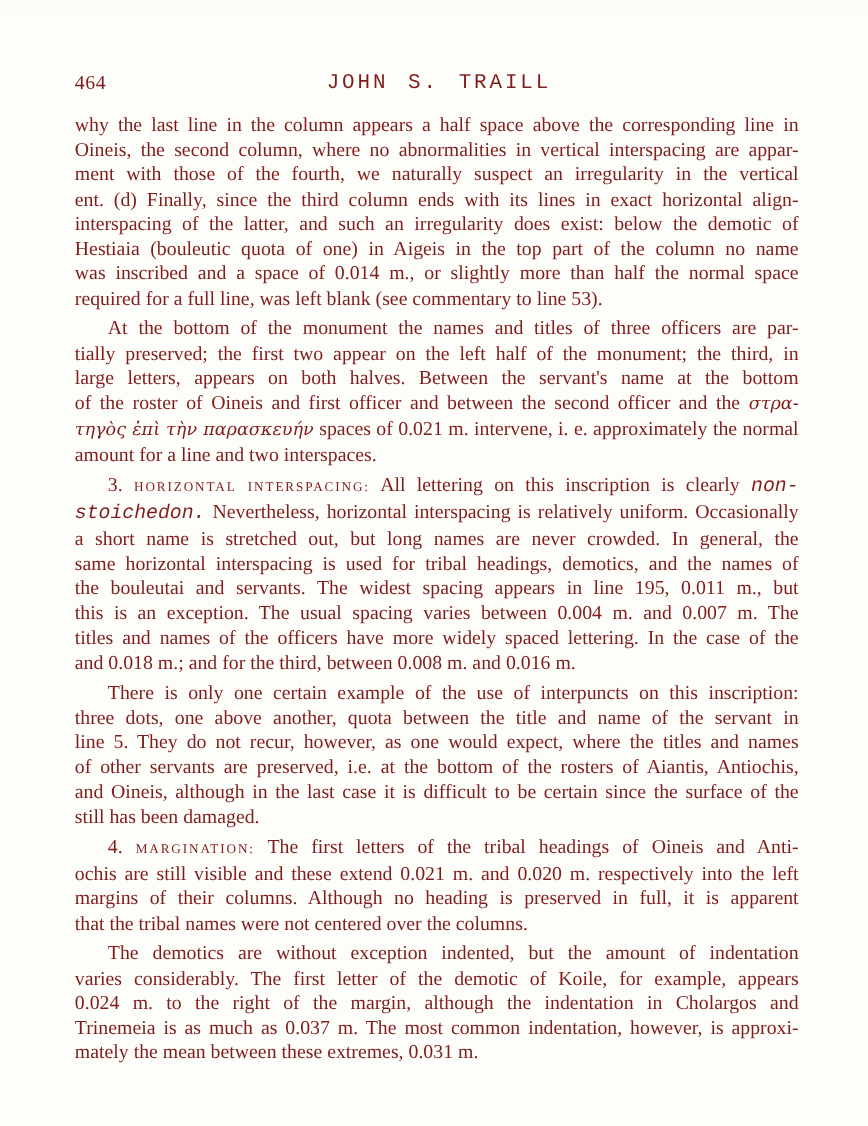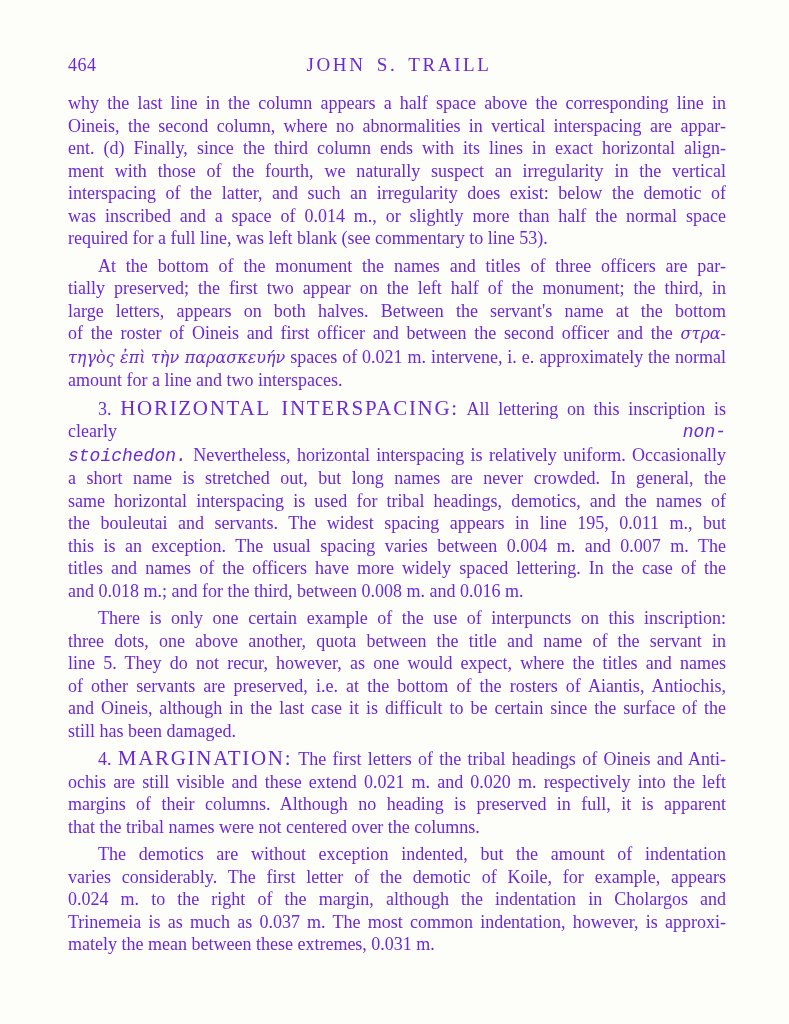--- a/index.html
+++ b/index.html
@@ -7,22 +7,23 @@
     padding: 0;
     width: 789px;
     height: 1024px;
     overflow: hidden;
     background: #fbfbf8;
   }
   .page {
     position: absolute;
     inset: 0;
     background: #fdfdfa;
-    color: #6d28d9;
+    color: #7f1d1d;
     font-family: "Liberation Serif", "DejaVu Serif", serif;
+    margin-top: 10px;
     -webkit-font-smoothing: antialiased;
   }
   .page-header {
     position: absolute;
     top: 54px;
     left: 68px;
     right: 59px;
     height: 24px;
   }
   .page-number {
@@ -30,20 +31,21 @@
     left: 0;
     top: 1px;
     font-size: 18px;
     letter-spacing: 0.5px;
   }
   .running-head {
     text-align: center;
     font-size: 19px;
     letter-spacing: 2.6px;
     word-spacing: 4px;
+    font-family: Liberation Mono, monospace;
   }
   .page-body {
     position: absolute;
     top: 92px;
     left: 68px;
     right: 63px;
   }
   .para {
     margin: 0 0 5px 0;
   }
@@ -65,39 +67,40 @@
   .seg-i {
     font-style: italic;
     font-family: Liberation Mono, monospace;
   }
   .seg-g {
     font-style: italic;
     font-family: "DejaVu Serif", "Liberation Serif", serif;
     font-size: 16px;
   }
   .seg-sc {
-    font-size: 21px;
+    font-size: 12px;
     letter-spacing: 1.7px;
   }
 </style>
 </head>
 <body>
 
 <div class="page">
   <div class="page-header">
     <span class="page-number">464</span>
     <div class="running-head">JOHN S. TRAILL</div>
   </div>
   <div class="page-body">
       <div class="para">
         <div class="line"><span class="seg">why the last line in the column appears a half space above the corresponding line in</span></div>
         <div class="line"><span class="seg">Oineis, the second column, where no abnormalities in vertical interspacing are appar-</span></div>
+        <div class="line"><span class="seg">ment with those of the fourth, we naturally suspect an irregularity in the vertical</span></div>
         <div class="line"><span class="seg">ent.  (d) Finally, since the third column ends with its lines in exact horizontal align-</span></div>
-        <div class="line"><span class="seg">ment with those of the fourth, we naturally suspect an irregularity in the vertical</span></div>
         <div class="line"><span class="seg">interspacing of the latter, and such an irregularity does exist: below the demotic of</span></div>
+        <div class="line"><span class="seg">Hestiaia (bouleutic quota of one) in Aigeis in the top part of the column no name</span></div>
         <div class="line"><span class="seg">was inscribed and a space of 0.014 m., or slightly more than half the normal space</span></div>
         <div class="line lastline"><span class="seg">required for a full line, was left blank (see commentary to line 53).</span></div>
       </div>
       <div class="para indent">
         <div class="line"><span class="seg">At the bottom of the monument the names and titles of three officers are par-</span></div>
         <div class="line"><span class="seg">tially preserved; the first two appear on the left half of the monument; the third, in</span></div>
         <div class="line"><span class="seg">large letters, appears on both halves.  Between the servant's name at the bottom</span></div>
         <div class="line"><span class="seg">of the roster of Oineis and first officer and between the second officer and the </span><span class="seg seg-g">στρα-</span></div>
         <div class="line"><span class="seg seg-g">τηγὸς ἐπὶ τὴν παρασκευήν</span><span class="seg"> spaces of 0.021 m. intervene, i. e. approximately the normal</span></div>
         <div class="line lastline"><span class="seg">amount for a line and two interspaces.</span></div>

